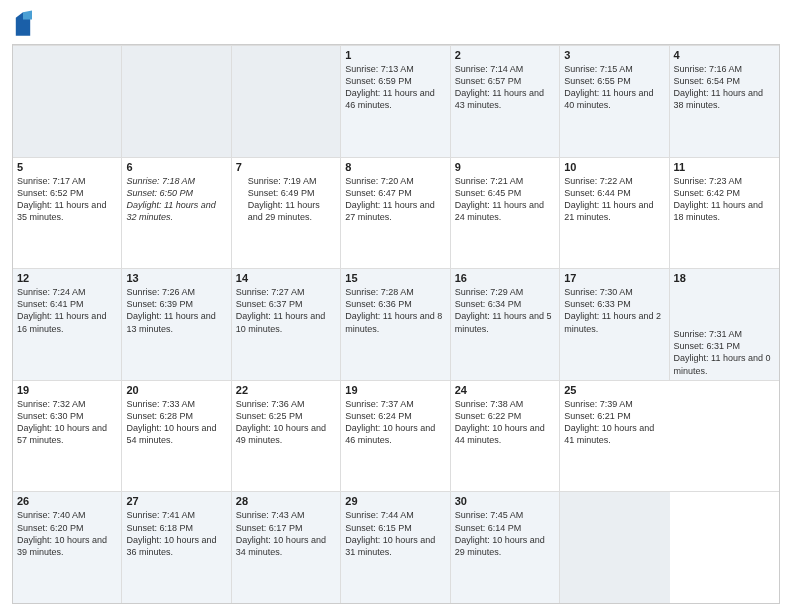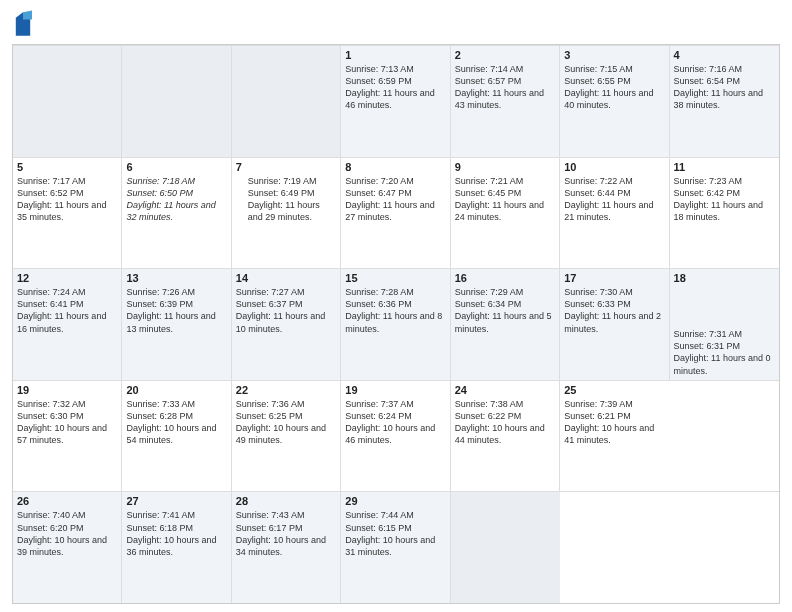--- a/index.html
+++ b/index.html
@@ -309,17 +309,23 @@
             <div class="day-info" style="white-space: pre-line;">Sunrise: 7:43 AM
 Sunset: 6:17 PM
 Daylight: 10 hours and 34 minutes.</div>
           </div>
           <div class="cal-cell alt-row">
             <div class="day-num">29</div>
             <div class="day-info" style="white-space: pre-line;">Sunrise: 7:44 AM
 Sunset: 6:15 PM
 Daylight: 10 hours and 31 minutes.</div>
           </div>
+          <div class="cal-cell alt-row">
+            <div class="day-num">30</div>
+            <div class="day-info" style="white-space: pre-line;">Sunrise: 7:45 AM
+Sunset: 6:14 PM
+Daylight: 10 hours and 29 minutes.</div>
+          </div>
           <div class="cal-cell empty alt-row"></div>
         </div>
       </div>
   </div>
 </div>
 
 </body></html>

